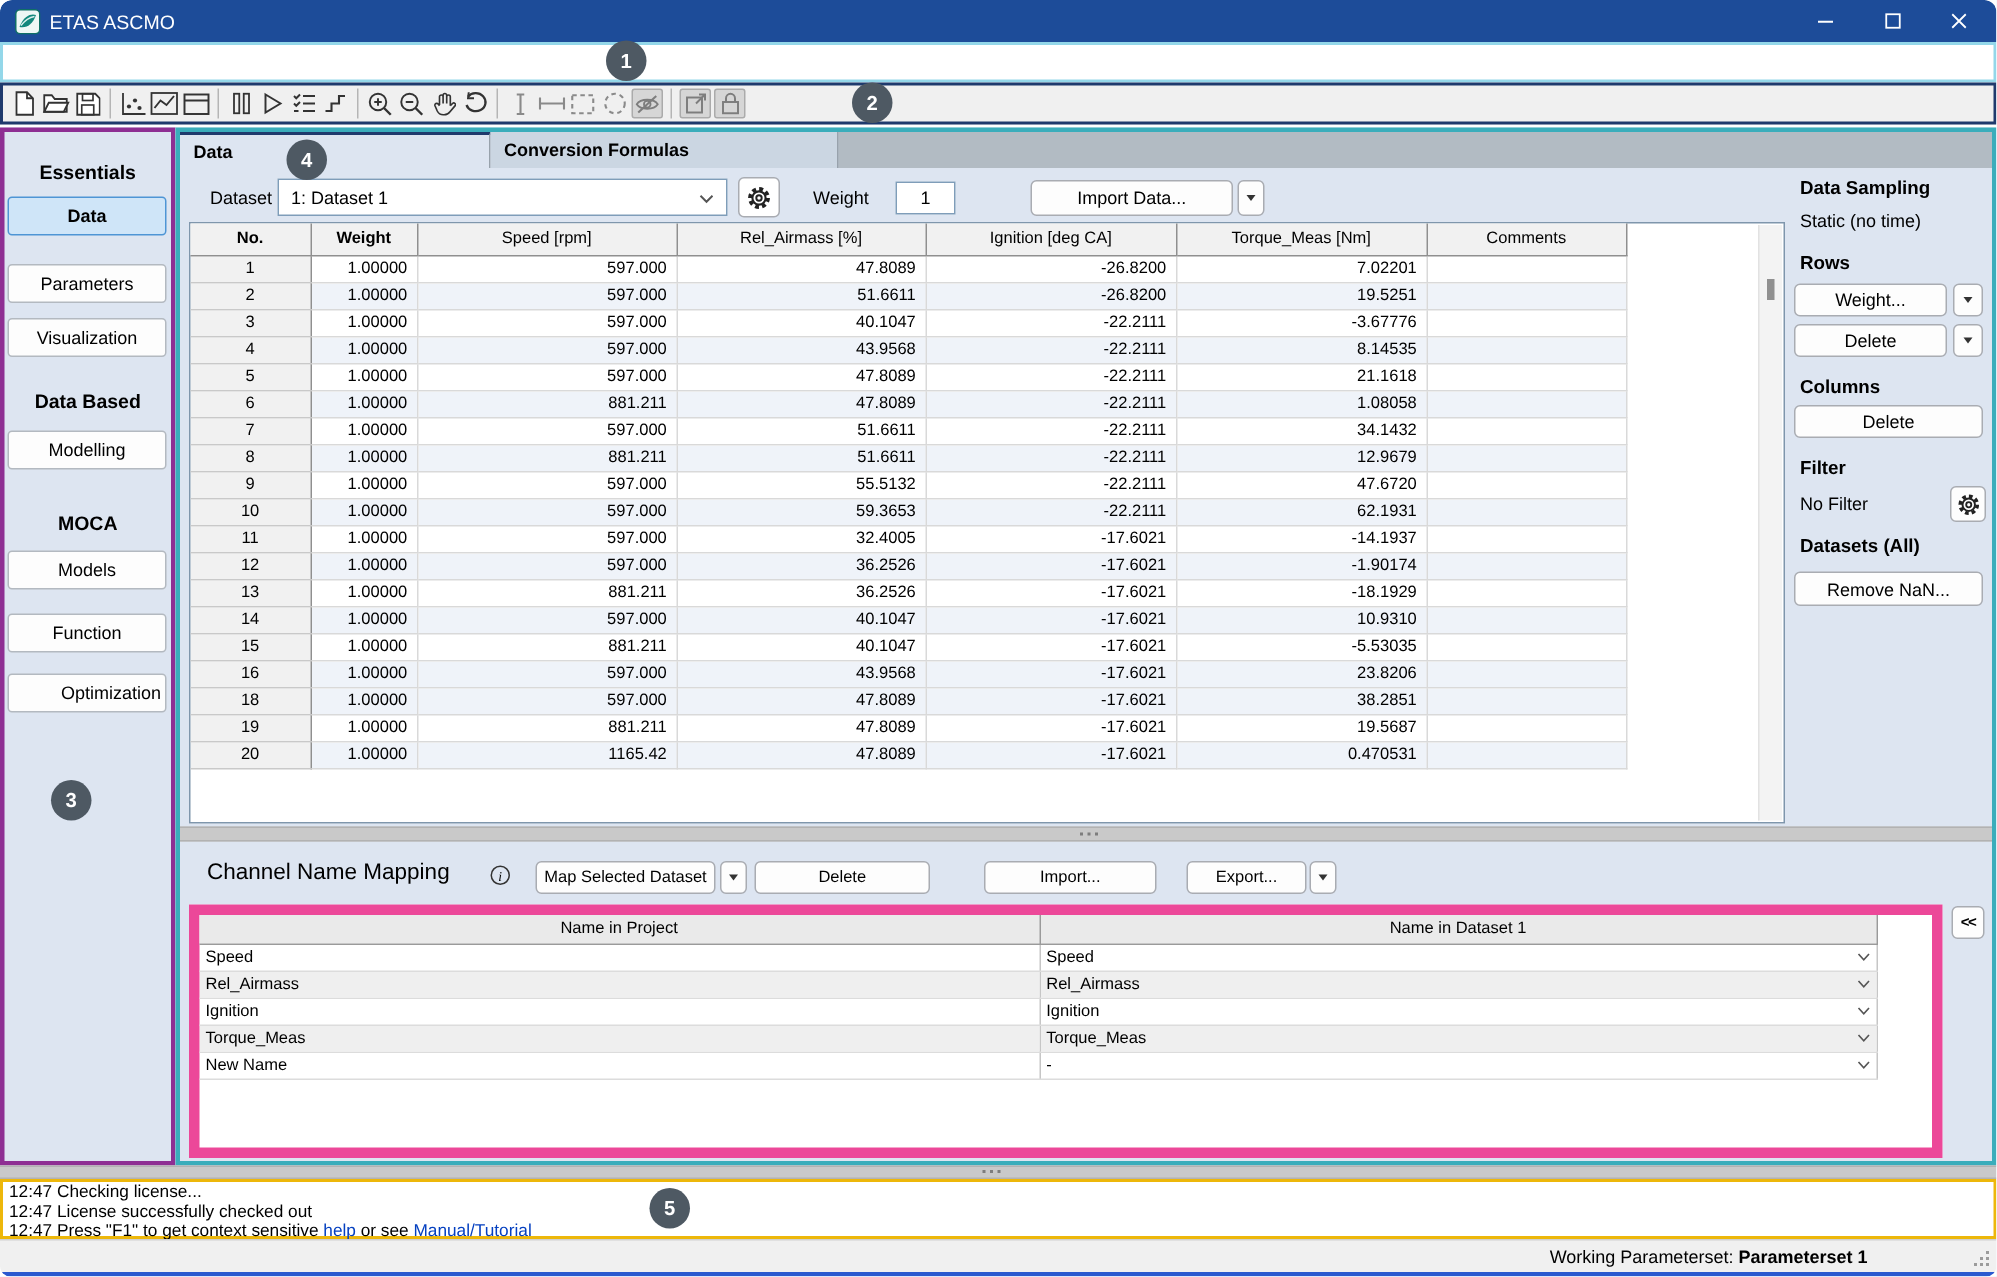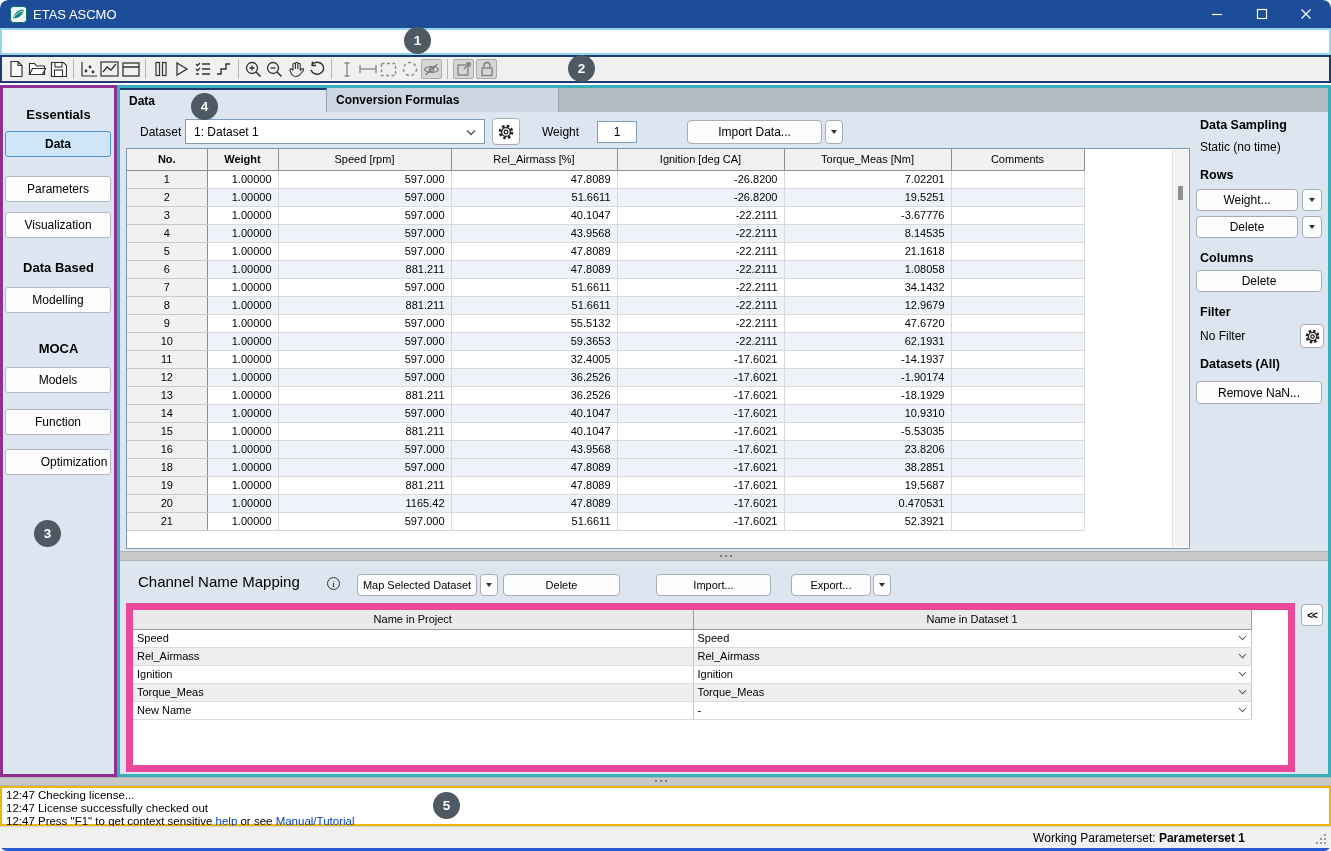--- a/index.html
+++ b/index.html
@@ -499,29 +499,20 @@
           </tr>
           <tr class="alt">
             <td class="no">20</td>
             <td>1.00000</td>
             <td>1165.42</td>
             <td>47.8089</td>
             <td>-17.6021</td>
             <td>0.470531</td>
             <td></td>
           </tr>
-          <tr>
-            <td class="no">21</td>
-            <td>1.00000</td>
-            <td>597.000</td>
-            <td>51.6611</td>
-            <td>-17.6021</td>
-            <td>52.3921</td>
-            <td></td>
-          </tr>
         </tbody>
     </table>
     <div id="vscroll">
         <div id="vthumb"></div>
       </div>
   </div>
 
   <div class="rp-h" style="left:1200px;top:118px">Data Sampling</div>
   <div class="rp-t" style="left:1200px;top:140px">Static (no time)</div>
   <div class="rp-h" style="left:1200px;top:168px">Rows</div>

